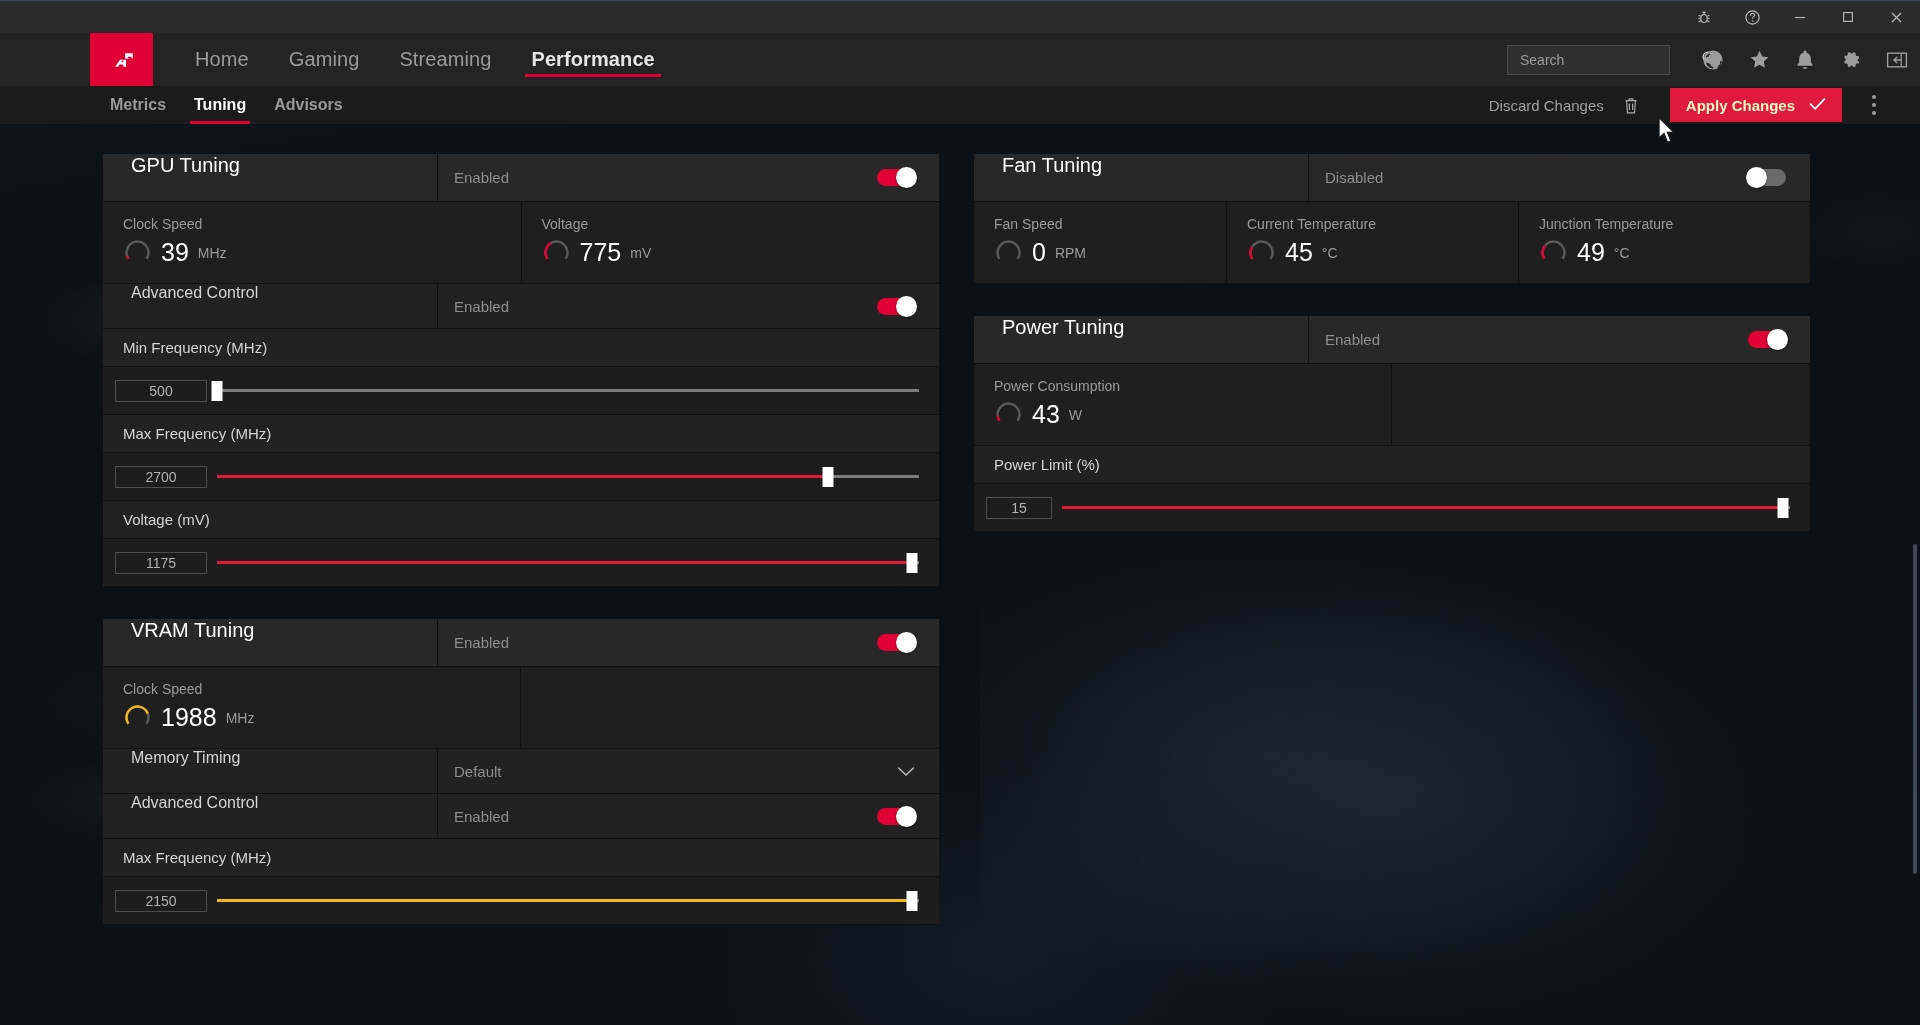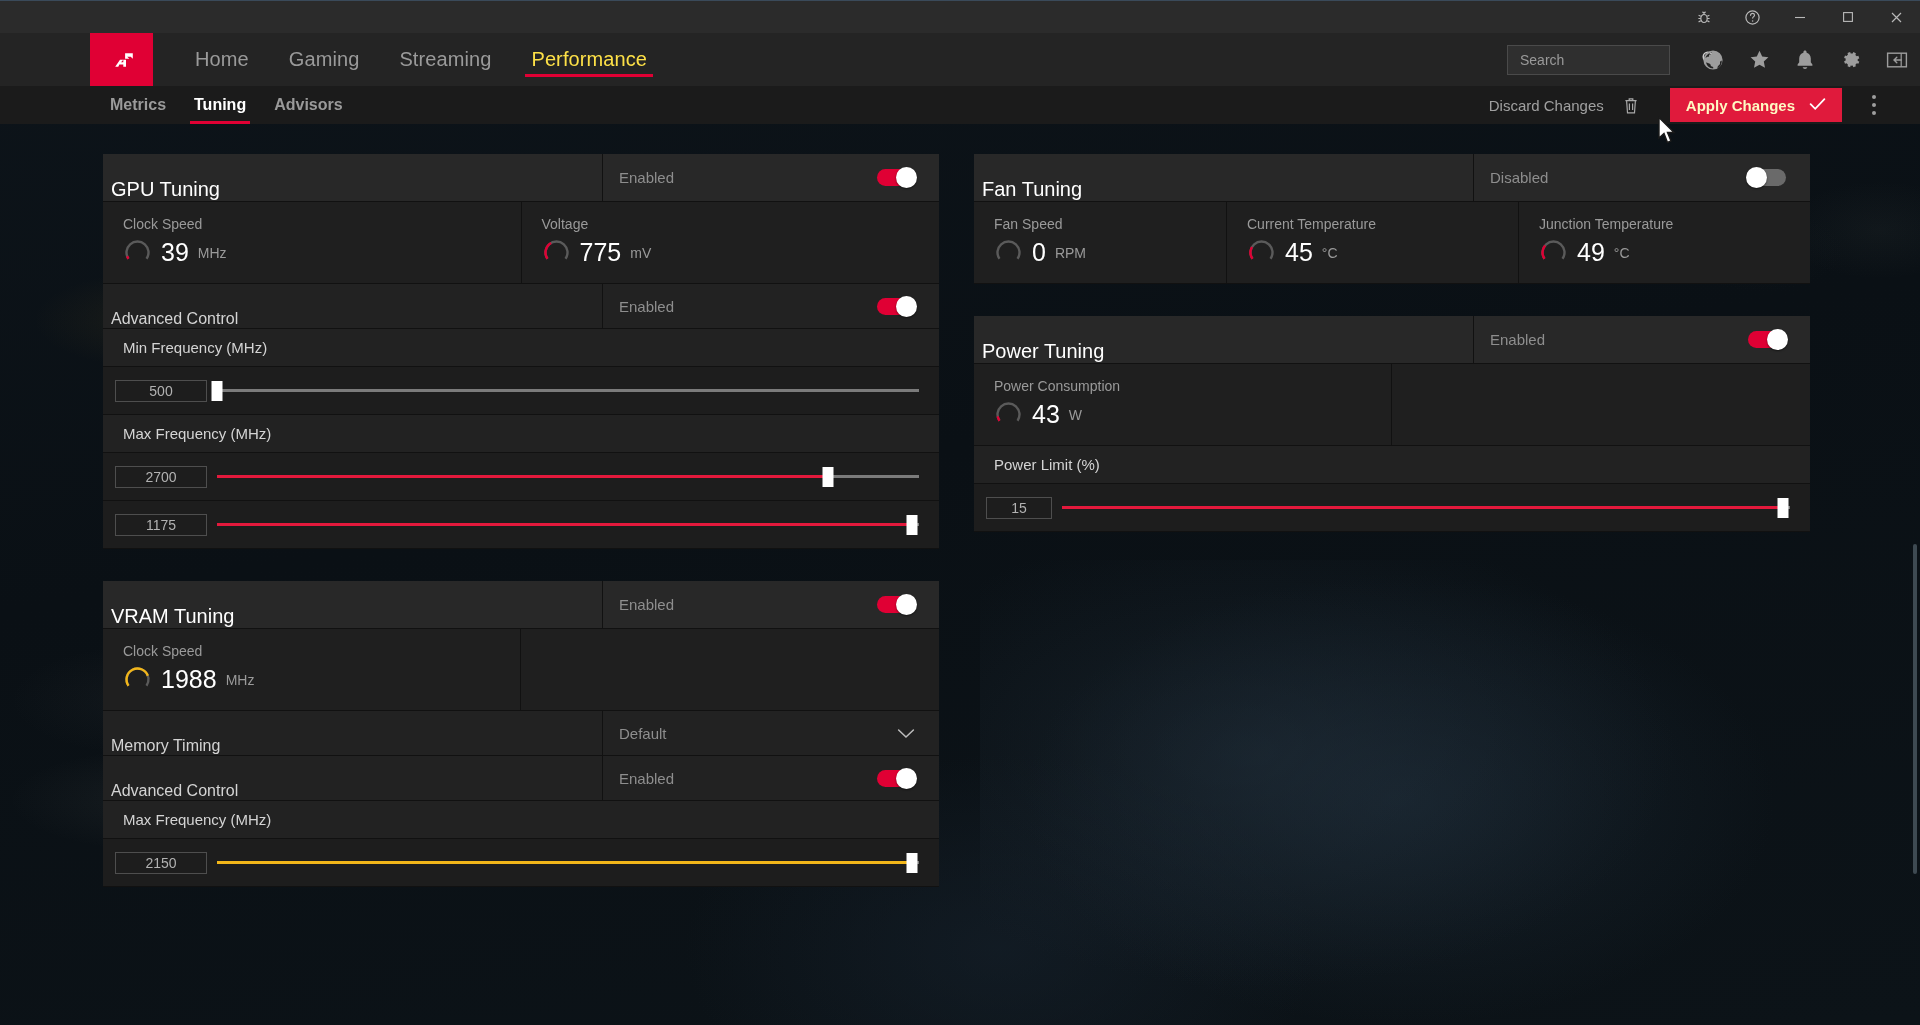--- a/index.html
+++ b/index.html
@@ -57,21 +57,21 @@
     width: 63px; height: 53px; margin-left: 90px;
     background: #e00034;
     display: flex; align-items: center; justify-content: center;
   }
   #navtabs { display: flex; align-items: center; height: 53px; margin-left: 22px; }
   .navtab {
     position: relative; height: 53px; padding: 0 20px;
     display: flex; align-items: center;
     font-size: 20px; color: #9a9a9a; letter-spacing: .1px;
   }
-  .navtab.active { color: #fde047; font-weight: normal; }
+  .navtab.active { color: #e5e5e5; font-weight: bold; }
   .navtab.active::after {
     content: ""; position: absolute; left: 14px; right: 14px; bottom: 9px;
     height: 3px; background: #e00034;
   }
   #nav-right {
     margin-left: auto; display: flex; align-items: center; height: 53px;
   }
   #searchbox {
     width: 163px; height: 30px;
     border: 1px solid #4a4a4a; background: #2f2f2f;
@@ -141,22 +141,22 @@
   .panel { margin-bottom: 32px; }
 
   
   .prow {
     display: flex; width: 100%;
     background: #222222;
     border-bottom: 1px solid #111111;
   }
   .prow.header { background: #282828; }
   .pcell-l {
-    width: 500px; padding: 0 8px;
-    display: flex; align-items: flex-end;
+    width: 335px; padding: 0 28px;
+    display: flex; align-items: flex-start;
     border-right: 1px solid #111111;
   }
   .pcell-r {
     flex: 1; padding: 0 24px 0 16px;
     display: flex; align-items: center; justify-content: space-between;
   }
   .prow.header .pcell-l, .prow.header .pcell-r { height: 47px; }
   .prow.sub .pcell-l, .prow.sub .pcell-r { height: 44px; }
 
   .ptitle { font-size: 20px; color: #ffffff; }
@@ -437,20 +437,23 @@
       </div>
       <div class="slider-row">
         <span class="sval">2700</span>
         <span class="strack">
             <span class="sbase"></span>
             <span class="sfill red" style="width:87%"></span>
             <span class="sthumb" style="left:87%"></span>
           </span>
       </div>
 
+      <div class="slabel-row">
+        <span class="slabel">Voltage (mV)</span>
+      </div>
       <div class="slider-row">
         <span class="sval">1175</span>
         <span class="strack">
             <span class="sbase"></span>
             <span class="sfill red" style="width:99%"></span>
             <span class="sthumb" style="left:99%"></span>
           </span>
       </div>
     </div>
 

